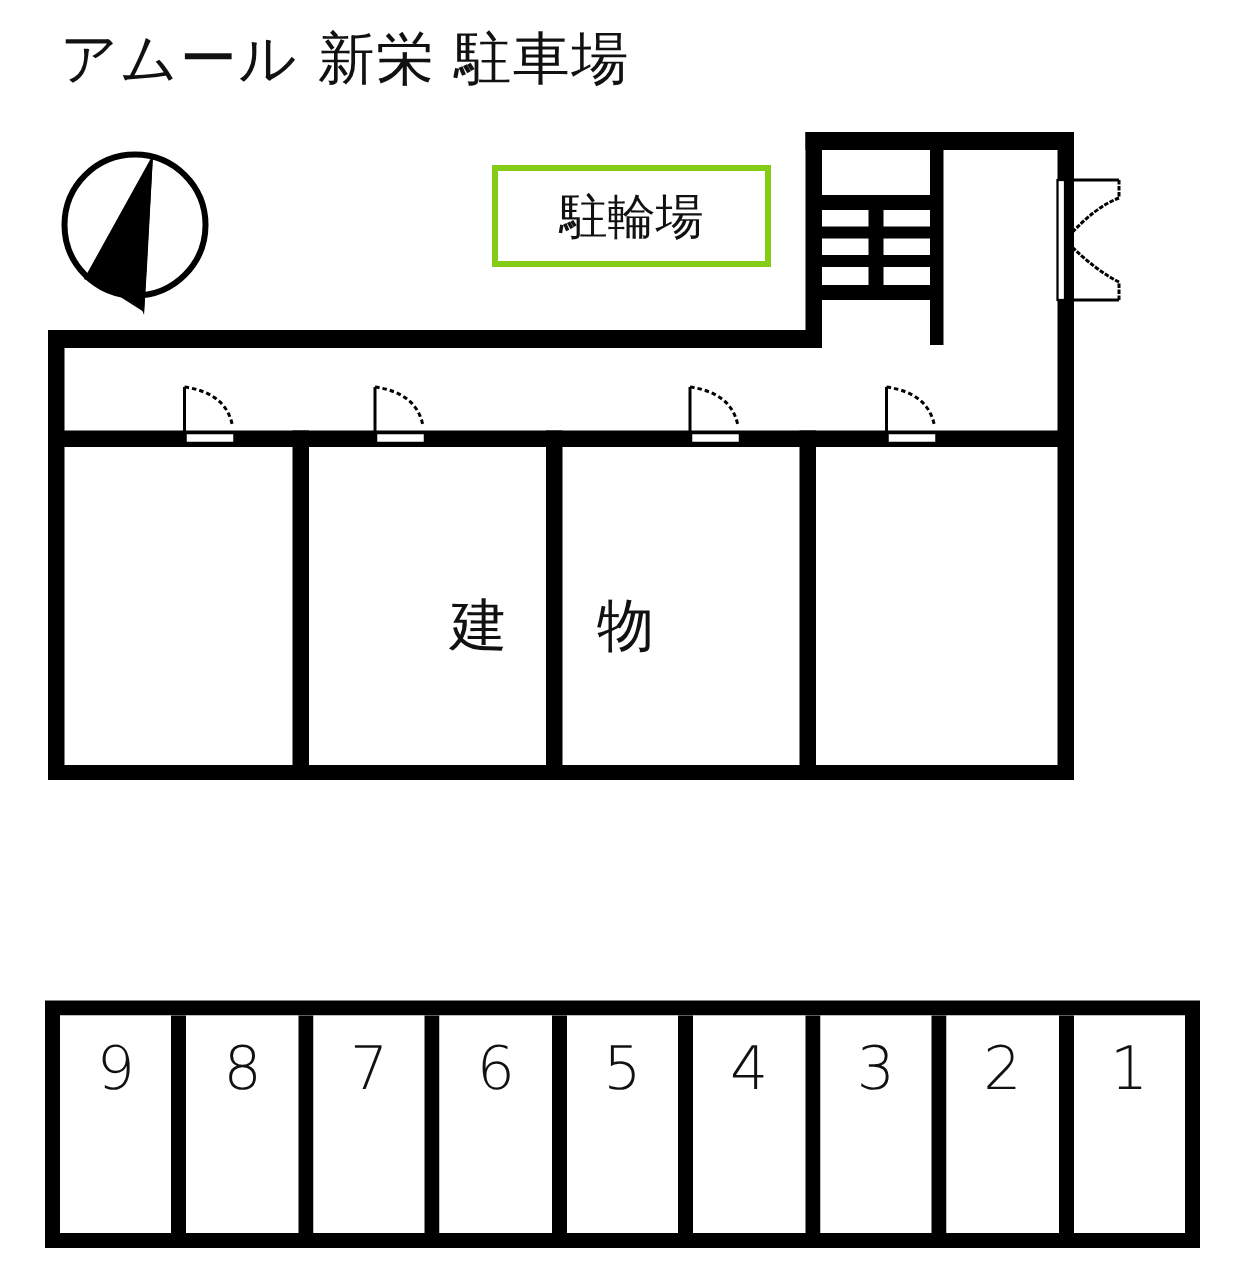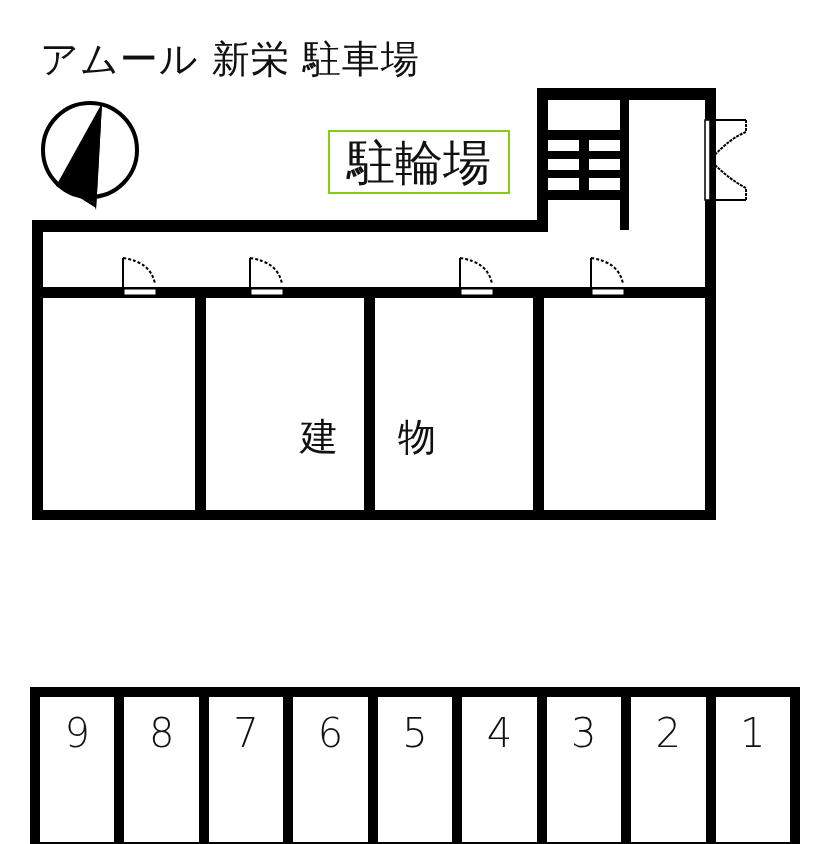--- a/index.html
+++ b/index.html
@@ -1,22 +1,22 @@
 <!DOCTYPE html>
 <html><head>
   <meta charset="utf-8">
   <style>
     html, body { margin: 0; padding: 0; background: #ffffff; }
     body { width: 826px; height: 844px; position: relative; overflow: hidden;
            font-family: "DejaVu Sans", "Liberation Sans", sans-serif; color: #111; }
-    .abs { position: absolute; margin-top: 20px; }
+    .abs { position: absolute; }
     .title { left: 40px; top: 20px; font-size: 38px; letter-spacing: 1px; white-space: nowrap; line-height: 1; }
     .wall { position: absolute; background: #000; }
-    .bike-box { left: 328px; top: 110px; width: 178px; height: 60px; border: 2px solid #84cc16; background: #fff;
-                display: flex; align-items: center; justify-content: center; font-size: 48px; line-height: 1; }
+    .bike-box { left: 328px; top: 110px; width: 178px; height: 60px; border: 4px solid #84cc16; background: #fff;
+                display: flex; align-items: center; justify-content: center; font-size: 32px; line-height: 1; }
     .bldg-label { font-size: 38px; line-height: 1; }
     .parking { left: 30px; top: 667px; width: 750px; height: 145px; border: 10px solid #000; display: flex; background: #fff; }
     .space { flex: 1 1 0; border-right: 10px solid #000; position: relative; background: #fff; }
     .space:last-child { border-right: none; }
     .space-num { position: absolute; top: 16px; left: 0; right: 0; text-align: center;
                  font-size: 40px; line-height: 1; font-family: "DejaVu Sans", sans-serif; font-weight: 300; }
     svg { position: absolute; overflow: visible; }
   </style>
 </head>
 <body>

